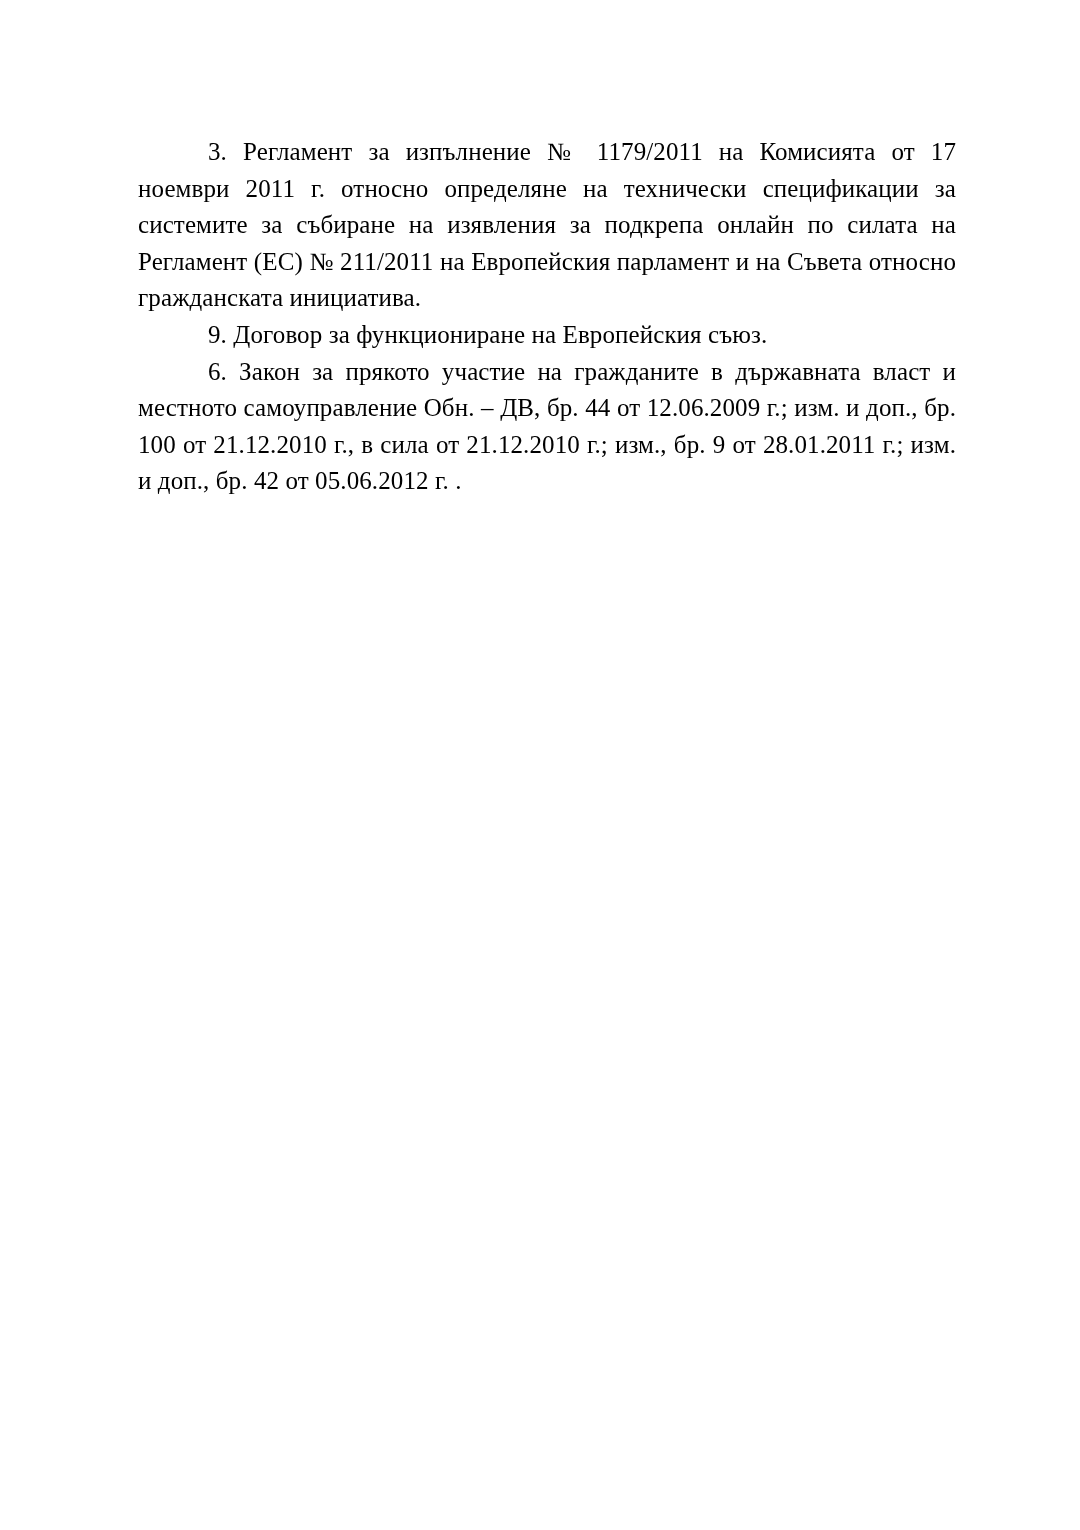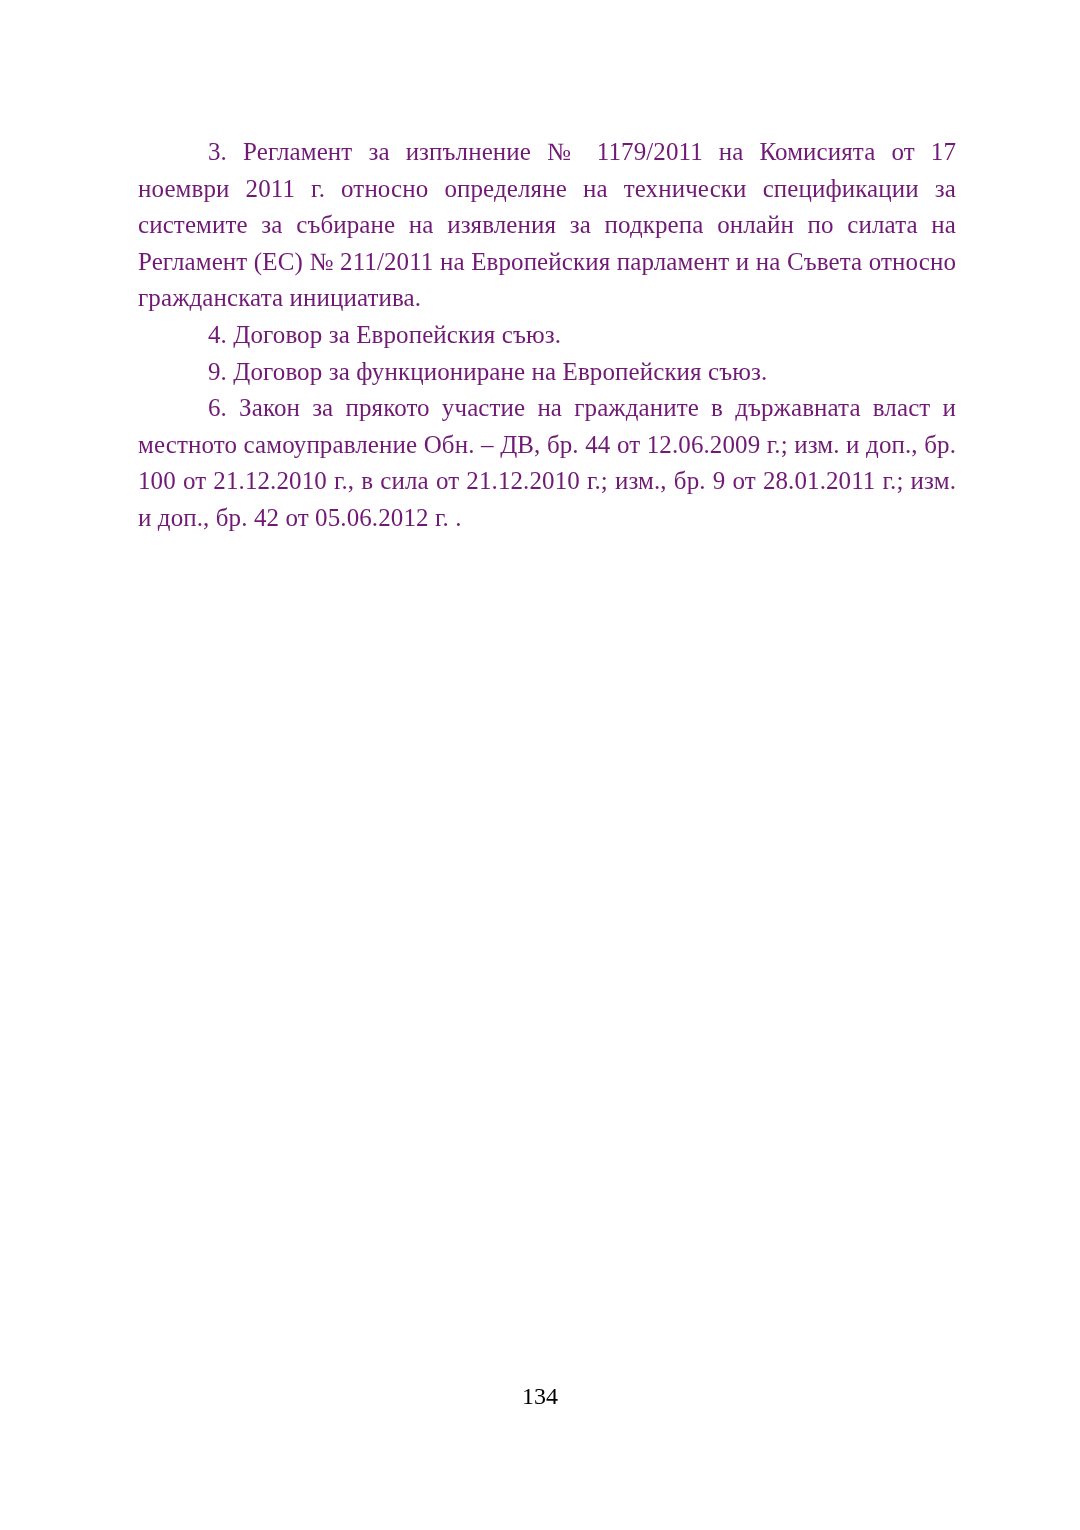--- a/index.html
+++ b/index.html
@@ -26,21 +26,21 @@
     position: absolute;
     left: 138px;
     top: 134px;
     width: 818px;
   }
   .text-block p {
     margin: 0;
     padding: 0;
     font-size: 25px;
     line-height: 36.6px;
-    color: #701a75;
+    color: #000000;
     text-align: justify;
     text-indent: 70px;
     letter-spacing: 0.1px;
   }
   
   .page-number {
     position: absolute;
     left: 0;
     top: 1381px;
     width: 1080px;
@@ -50,20 +50,18 @@
     color: #000000;
   }
 </style>
 </head>
 <body>
 
 <div class="page">
 
   <div class="text-block">
     <p>3. Регламент за изпълнение № 1179/2011 на Комисията от 17 ноември 2011 г. относно определяне на технически спецификации за системите за събиране на изявления за подкрепа онлайн по силата на Регламент (ЕС) № 211/2011 на Европейския парламент и на Съвета относно гражданската инициатива.</p>
-    <p>4. Договор за Европейския съюз.</p>
     <p>9. Договор за функциониране на Европейския съюз.</p>
     <p>6. Закон за прякото участие на гражданите в държавната власт и местното самоуправление Обн. – ДВ, бр. 44 от 12.06.2009 г.; изм. и доп., бр. 100 от 21.12.2010 г., в сила от 21.12.2010 г.; изм., бр. 9 от 28.01.2011 г.; изм. и доп., бр. 42 от 05.06.2012 г. .</p>
   </div>
 
-  <div class="page-number">134</div>
 
 </div>
 
 </body></html>

